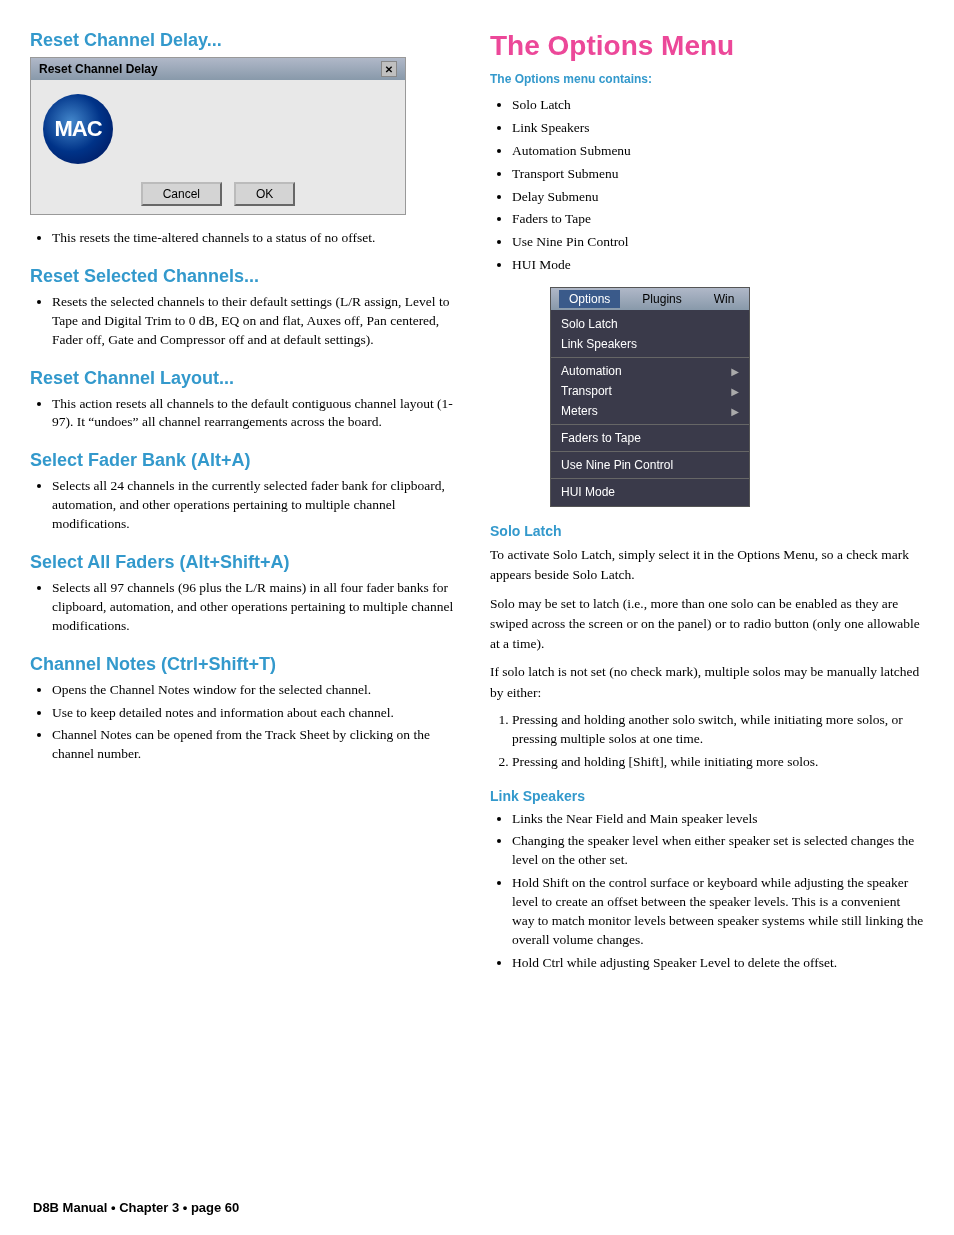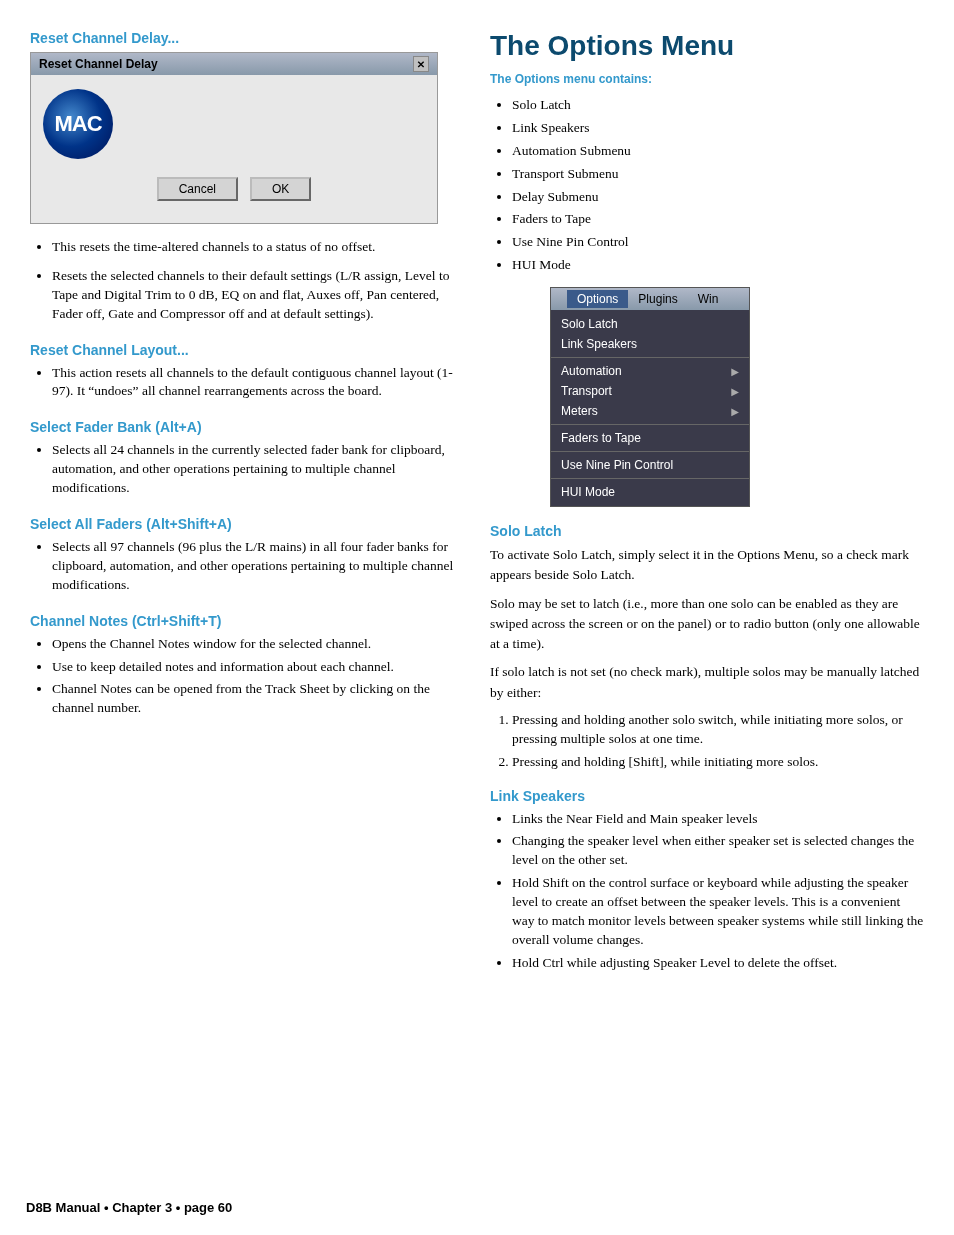--- a/index.html
+++ b/index.html
@@ -29,35 +29,35 @@
 
     
     .right-col {
       flex: 1;
     }
 
     
     .section-heading {
       color: #3399cc;
       font-family: Arial, sans-serif;
-      font-size: 14px;
+      font-size: 18px;
       font-weight: bold;
       margin-bottom: 6px;
       margin-top: 18px;
     }
     .section-heading:first-child {
       margin-top: 0;
     }
 
     
     .dialog-box {
       border: 1px solid #999;
       background: #e8e8e8;
       margin-bottom: 14px;
-      width: 408px;
+      width: 376px;
     }
     .dialog-title-bar {
       background: linear-gradient(to bottom, #b0b8c8, #8899aa);
       padding: 3px 8px;
       display: flex;
       align-items: center;
       justify-content: space-between;
       font-family: Arial, sans-serif;
       font-size: 12px;
       font-weight: bold;
@@ -101,21 +101,21 @@
     .dialog-message {
       font-family: Arial, sans-serif;
       font-size: 13px;
       color: #000;
       padding-top: 8px;
     }
     .dialog-buttons {
       display: flex;
       justify-content: center;
       gap: 12px;
-      padding: 6px 12px 22px 12px;
+      padding: 6px 12px 8px 12px;
     }
     .dialog-btn {
       background: #d4d4d4;
       border: 2px outset #bbb;
       padding: 3px 20px;
       font-family: Arial, sans-serif;
       font-size: 12px;
       cursor: pointer;
       min-width: 60px;
     }
@@ -130,21 +130,21 @@
       margin-bottom: 4px;
       font-size: 13.5px;
       line-height: 1.4;
     }
 
     
     .page-title {
       font-family: Arial, sans-serif;
       font-size: 28px;
       font-weight: bold;
-      color: #0c4a6e;
+      color: #ec4899;
       margin-bottom: 10px;
     }
     .sub-heading {
       font-family: Arial, sans-serif;
       font-size: 12px;
       font-weight: bold;
       color: #3399cc;
       margin-bottom: 10px;
     }
 
@@ -155,21 +155,22 @@
       border: 1px solid #555;
       margin: 12px 0 14px 60px;
       font-family: Arial, sans-serif;
       font-size: 12px;
       color: #fff;
       overflow: hidden;
     }
     .menu-bar {
       display: flex;
       background: linear-gradient(to bottom, #b0b8c8, #8899aa);
-      padding: 2px 16px;
+      padding: 2px 8px;
+      gap: 12px;
     }
     .menu-bar-item {
       padding: 2px 10px;
       font-family: Arial, sans-serif;
       font-size: 12px;
       color: #000;
     }
     .menu-bar-item.active {
       background: #3a5a8a;
       color: #fff;
@@ -214,21 +215,21 @@
     .numbered-list li {
       font-size: 13.5px;
       line-height: 1.4;
       margin-bottom: 4px;
     }
 
     
     .footer {
       position: absolute;
       bottom: 20px;
-      left: 26px;
+      left: 33px;
       font-family: Arial, sans-serif;
       font-size: 13px;
       font-weight: bold;
       color: #000;
     }
   </style>
 </head>
 <body>
 
 <div class="page-container">
@@ -252,20 +253,21 @@
       <div class="dialog-buttons">
         <button class="dialog-btn">Cancel</button>
         <button class="dialog-btn">OK</button>
       </div>
     </div>
 
     <ul class="bullet-list">
       <li>This resets the time-altered channels to a status of no offset.</li>
     </ul>
 
+    <div class="section-heading">Reset Selected Channels...</div>
     <ul class="bullet-list">
       <li>Resets the selected channels to their default settings (L/R assign, Level to Tape and Digital Trim to 0 dB, EQ on and flat, Auxes off, Pan centered, Fader off, Gate and Compressor off and at default settings).</li>
     </ul>
 
     <div class="section-heading">Reset Channel Layout...</div>
     <ul class="bullet-list">
       <li>This action resets all channels to the default contiguous channel layout (1-97). It “undoes” all channel rearrangements across the board.</li>
     </ul>
 
     <div class="section-heading">Select Fader Bank (Alt+A)</div>

